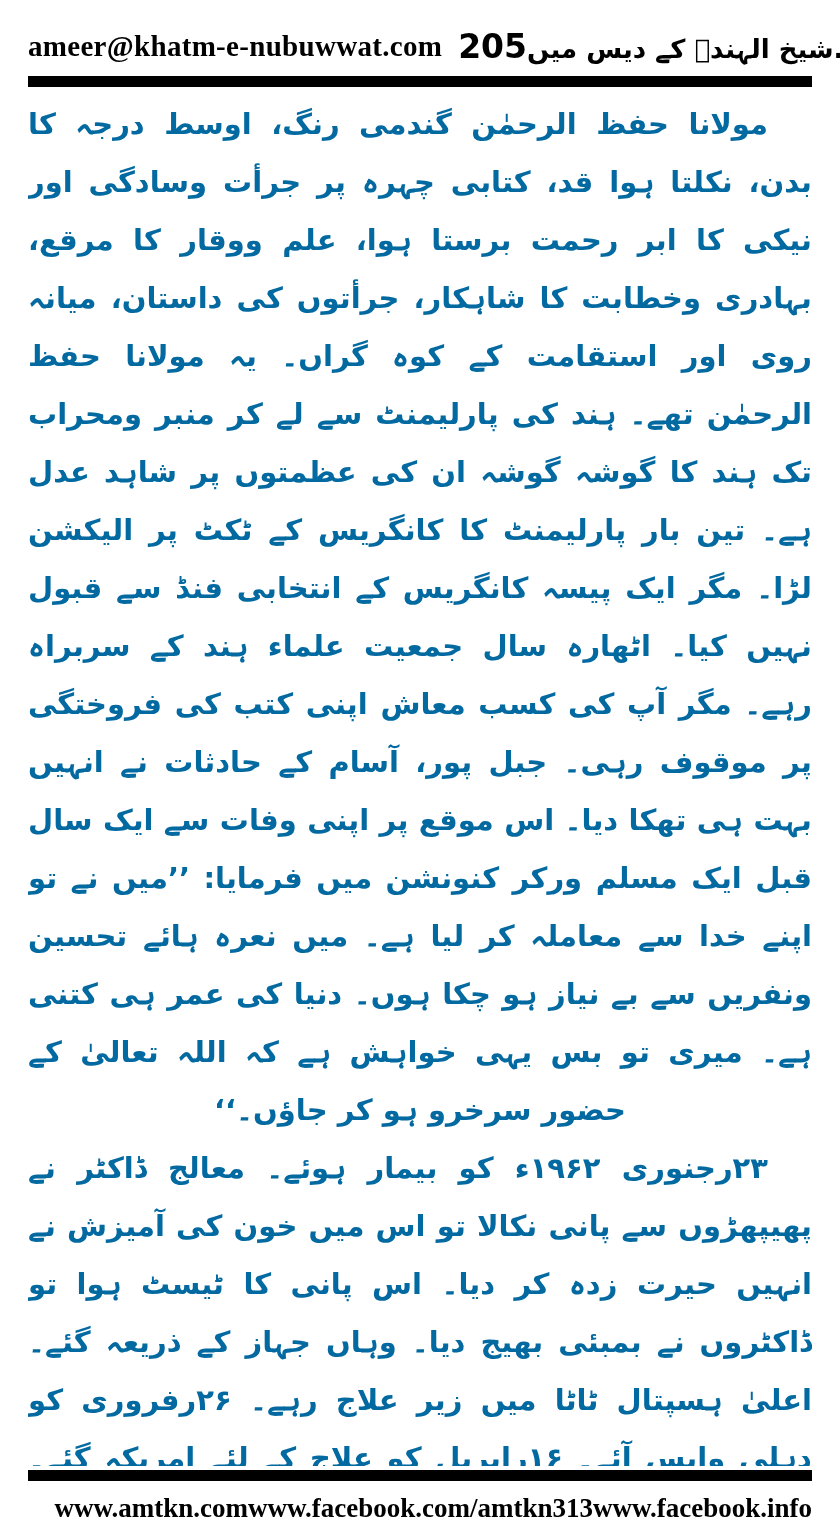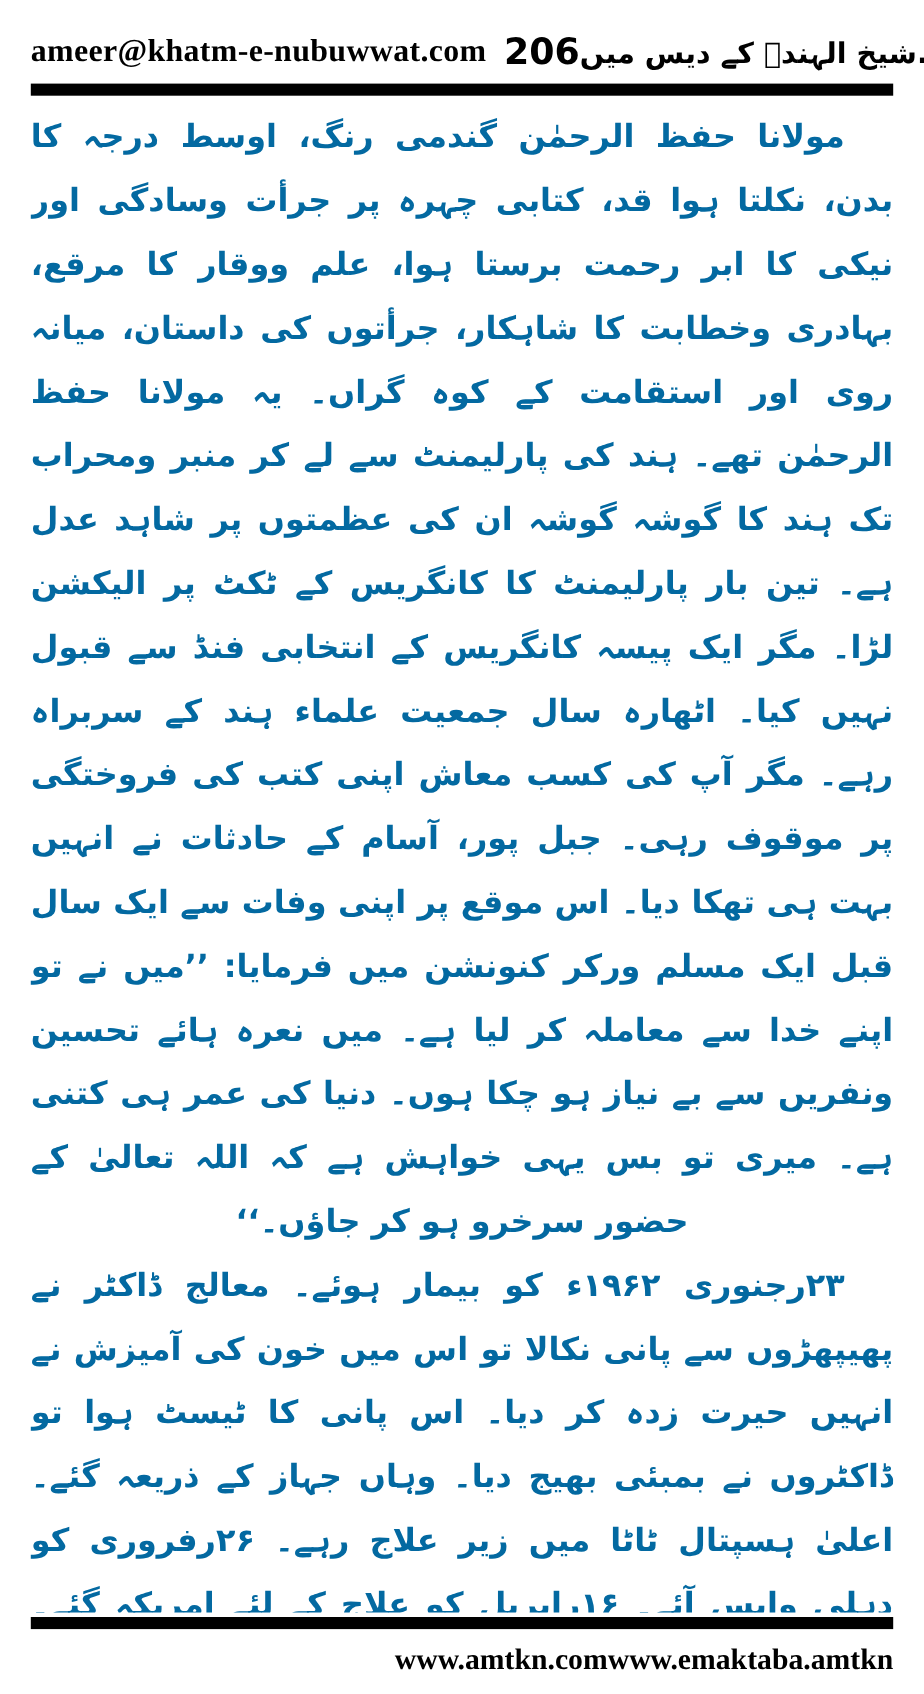--- a/index.html
+++ b/index.html
@@ -102,34 +102,35 @@
   }
 </style>
 </head>
 <body>
 
 <div class="page">
 
   <div class="header-row">
     <div class="header-left">
       <span class="email">ameer@khatm-e-nubuwwat.com</span>
-      <span class="page-number">206</span>
+      <span class="page-number">205</span>
     </div>
     <div class="book-title">ایک ہفتہ......شیخ الہندؒ کے دیس میں</div>
   </div>
 
   <div class="rule top"></div>
 
   <div class="body-text">
     <p class="para">مولانا حفظ الرحمٰن گندمی رنگ، اوسط درجہ کا بدن، نکلتا ہوا قد، کتابی چہرہ پر جرأت وسادگی اور نیکی کا ابر رحمت برستا ہوا، علم ووقار کا مرقع، بہادری وخطابت کا شاہکار، جرأتوں کی داستان، میانہ روی اور استقامت کے کوہ گراں۔ یہ مولانا حفظ الرحمٰن تھے۔ ہند کی پارلیمنٹ سے لے کر منبر ومحراب تک ہند کا گوشہ گوشہ ان کی عظمتوں پر شاہد عدل ہے۔ تین بار پارلیمنٹ کا کانگریس کے ٹکٹ پر الیکشن لڑا۔ مگر ایک پیسہ کانگریس کے انتخابی فنڈ سے قبول نہیں کیا۔ اٹھارہ سال جمعیت علماء ہند کے سربراہ رہے۔ مگر آپ کی کسب معاش اپنی کتب کی فروختگی پر موقوف رہی۔ جبل پور، آسام کے حادثات نے انہیں بہت ہی تھکا دیا۔ اس موقع پر اپنی وفات سے ایک سال قبل ایک مسلم ورکر کنونشن میں فرمایا: ’’میں نے تو اپنے خدا سے معاملہ کر لیا ہے۔ میں نعرہ ہائے تحسین ونفریں سے بے نیاز ہو چکا ہوں۔ دنیا کی عمر ہی کتنی ہے۔ میری تو بس یہی خواہش ہے کہ اللہ تعالیٰ کے حضور سرخرو ہو کر جاؤں۔‘‘</p>
     <p class="para">۲۳رجنوری ۱۹۶۲ء کو بیمار ہوئے۔ معالج ڈاکٹر نے پھیپھڑوں سے پانی نکالا تو اس میں خون کی آمیزش نے انہیں حیرت زدہ کر دیا۔ اس پانی کا ٹیسٹ ہوا تو ڈاکٹروں نے بمبئی بھیج دیا۔ وہاں جہاز کے ذریعہ گئے۔ اعلیٰ ہسپتال ٹاٹا میں زیر علاج رہے۔ ۲۶رفروری کو دہلی واپس آئے۔ ۱۶راپریل کو علاج کے لئے امریکہ گئے۔ ۱۲رجولائی کو واپس پھر دہلی آئے۔ گرمی کی حدت کے باعث احباب کشمیر لے جانا چاہتے تھے۔ مگر آپ نہ مانے۔ ۲راگست ۱۹۶۲ء کی صبح ساڑھے تین بجے انتقال فرمایا۔</p>
 
   </div>
 
   <div class="footer">
     <div class="rule bottom"></div>
     <div class="footer-links">
       <span>www.amtkn.com</span>
-      <span>www.emaktaba.amtkn</span>
+      <span>www.facebook.com/amtkn313</span>
+      <span>www.facebook.info</span>
     </div>
   </div>
 
 </div>
 
 </body></html>

